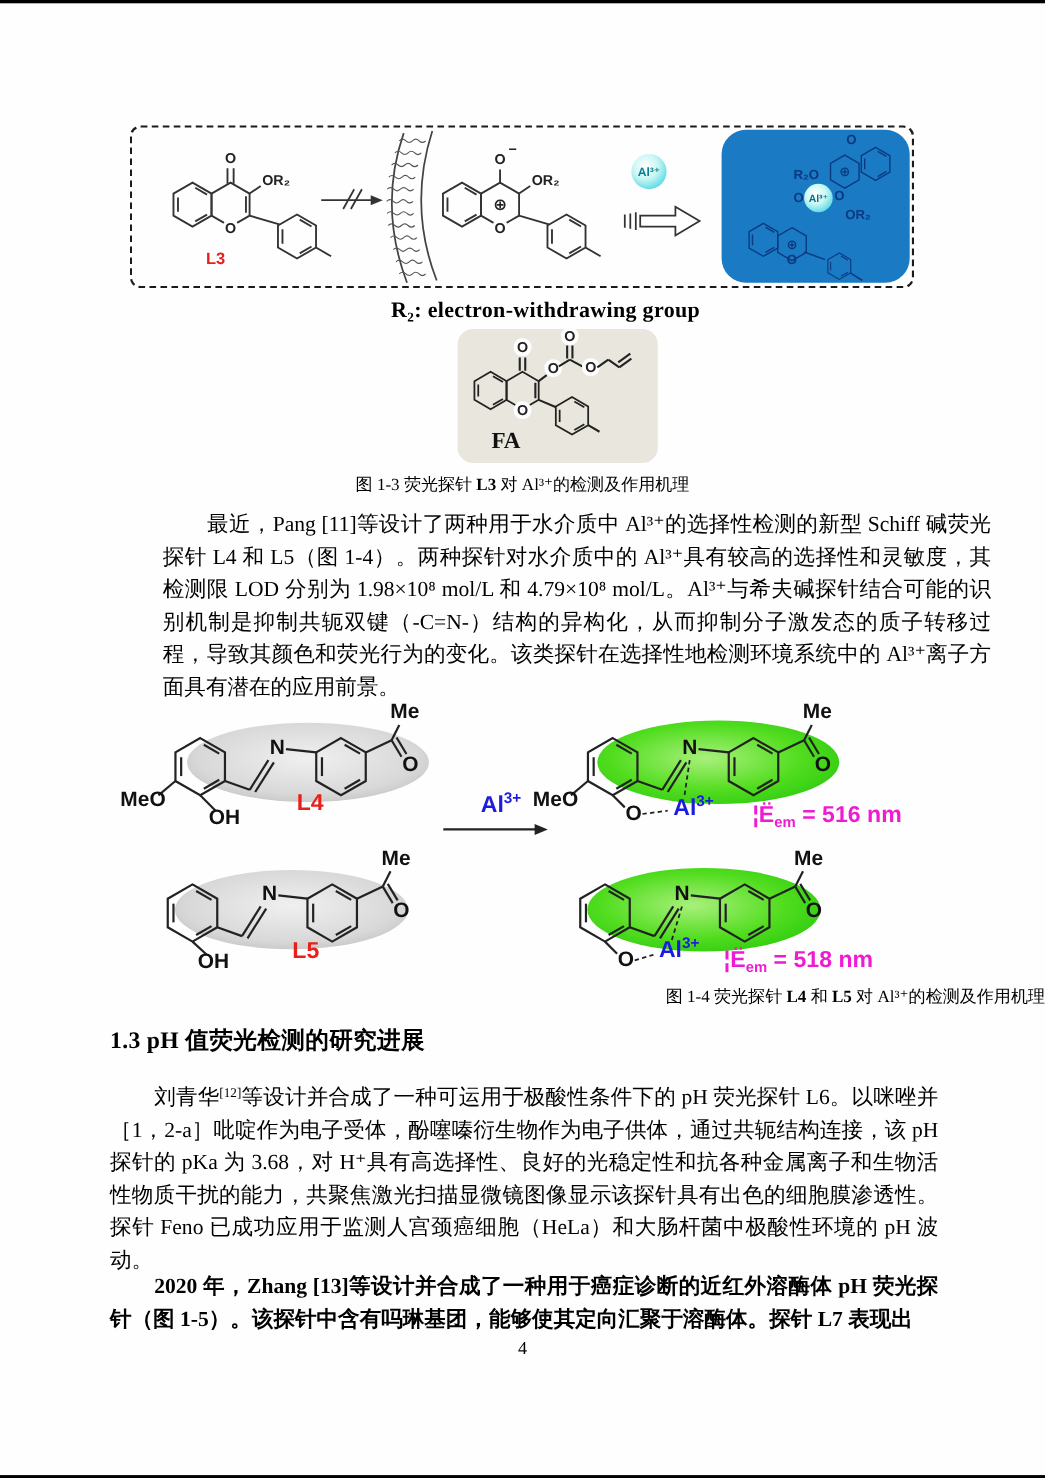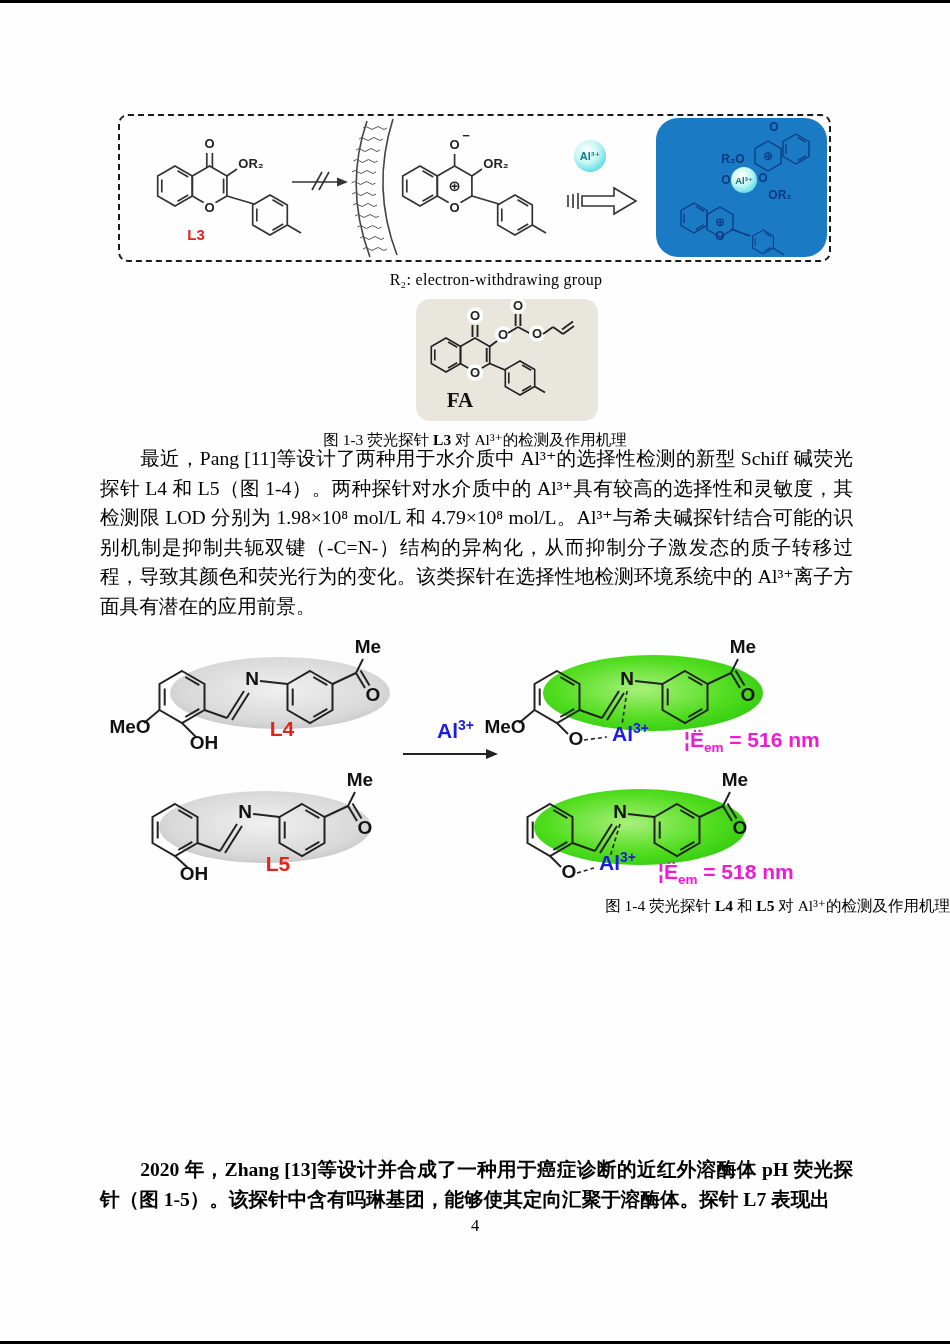--- a/index.html
+++ b/index.html
@@ -7,33 +7,33 @@
   .page { position:relative; width:950px; height:1344px; background:#fefefe; margin:0 auto;
           font-family:"Liberation Serif","DejaVu Serif",serif; color:#000; overflow:hidden; }
   .edge-bar { position:absolute; left:0; width:100%; height:3px; background:#000; }
   .edge-bar.top { top:0; } .edge-bar.bottom { bottom:0; }
 
   
   .fig13-box { position:absolute; left:118px; top:114px; width:713px; height:148px;
                border:2.5px dashed #1a1a1a; border-radius:10px; }
   .fig13-box svg { position:absolute; left:0; top:0; width:708px; height:143px; }
   .r2-note { position:absolute; left:0; top:271px; width:950px; text-align:center; text-indent:42px;
-             font-weight:normal; font-size:16px; letter-spacing:0.3px; }
+             font-weight:bold; font-size:20px; letter-spacing:0.3px; }
   .fa-panel { position:absolute; left:416px; top:299px; width:182px; height:122px;
               background:#e9e7dd; border-radius:14px; }
   .fa-panel svg { position:absolute; left:0; top:0; width:182px; height:122px; }
 
   .caption { position:absolute; left:0; width:950px; text-align:center; font-size:15.5px; }
   #cap13 { top:430px; } #cap14 { top:896px;text-align:right; }
   .cap-bold { font-weight:bold; }
 
   .para { position:absolute; left:100px; width:753px; font-size:19.6px; line-height:29.6px;
           text-align:justify; text-justify:inter-ideograph; }
   .indent { text-indent:2.05em; }
-  #para1 { top:444px; } #para2 { top:979px; } #para3 { top:1155px;font-weight:bold; }
+  #para1 { top:463px;margin-left:48px; } #para2 { top:979px; } #para3 { top:1155px;font-weight:bold; }
   sup.cite { font-size:12px; vertical-align:7px; }
 
   .heading { position:absolute; left:100px; top:931px; font-size:21.5px; font-weight:bold; letter-spacing:0.3px; }
 
   .fig14 { position:absolute; left:100px; top:637px; width:780px; height:262px; }
   .fig14 svg { width:780px; height:262px; }
 
   .page-num { position:absolute; left:0; top:1216px; width:950px; text-align:center; font-size:16.5px; }
 
   
@@ -335,18 +335,20 @@
         <text class="alblue" x="499" y="233"><tspan>Al</tspan><tspan dy="-8" class="sup">3+</tspan></text>
         <text class="mag" x="558" y="242"><tspan>¦Ë</tspan><tspan dy="5" class="sub">em</tspan><tspan dy="-5"> = 518 nm</tspan></text>
       </g>
     </svg>
   </div>
 
   <div class="caption" id="cap14">
     <span>图 1-4 荧光探针 </span><span class="cap-bold">L4</span><span> 和 </span><span class="cap-bold">L5</span><span> 对 Al³⁺的检测及作用机理</span>
   </div>
 
-
+  <h2 class="heading">1.3 pH 值荧光检测的研究进展</h2>
+
+  <p class="para indent" id="para2"><span>刘青华</span><sup class="cite">[12]</sup><span>等设计并合成了一种可运用于极酸性条件下的 pH 荧光探针 L6。以咪唑并［1，2-a］吡啶作为电子受体，酚噻嗪衍生物作为电子供体，通过共轭结构连接，该 pH 探针的 pKa 为 3.68，对 H⁺具有高选择性、良好的光稳定性和抗各种金属离子和生物活性物质干扰的能力，共聚焦激光扫描显微镜图像显示该探针具有出色的细胞膜渗透性。探针 Feno 已成功应用于监测人宫颈癌细胞（HeLa）和大肠杆菌中极酸性环境的 pH 波动。</span></p>
 
   <p class="para indent" id="para3">2020 年，Zhang [13]等设计并合成了一种用于癌症诊断的近红外溶酶体 pH 荧光探针（图 1-5）。该探针中含有吗琳基团，能够使其定向汇聚于溶酶体。探针 L7 表现出</p>
 
   <div class="page-num">4</div>
 </div>
 
 </body></html>

